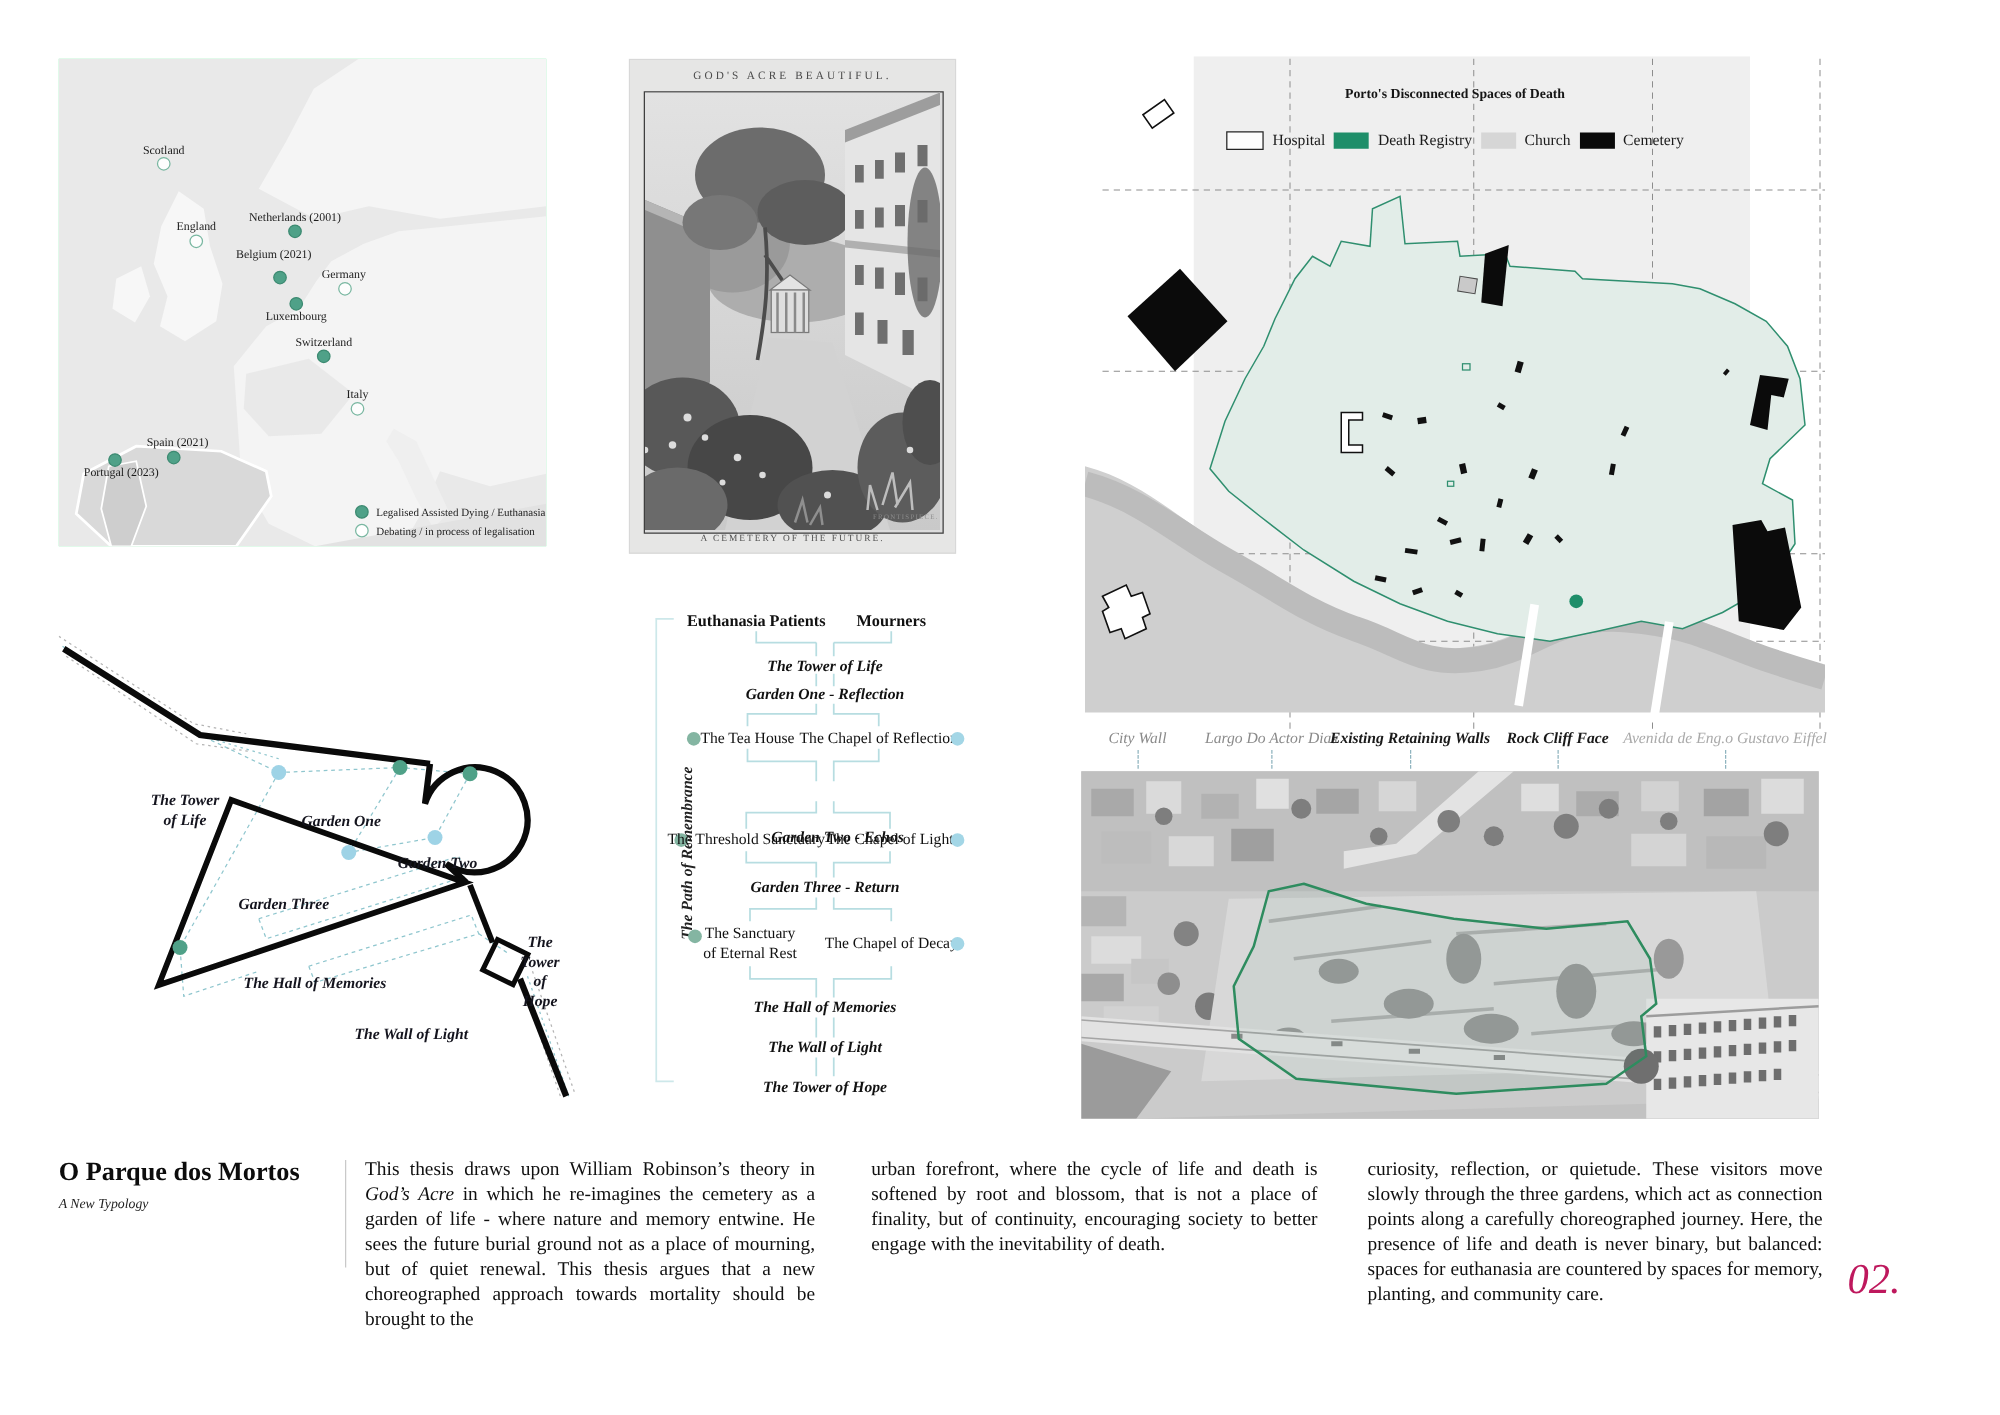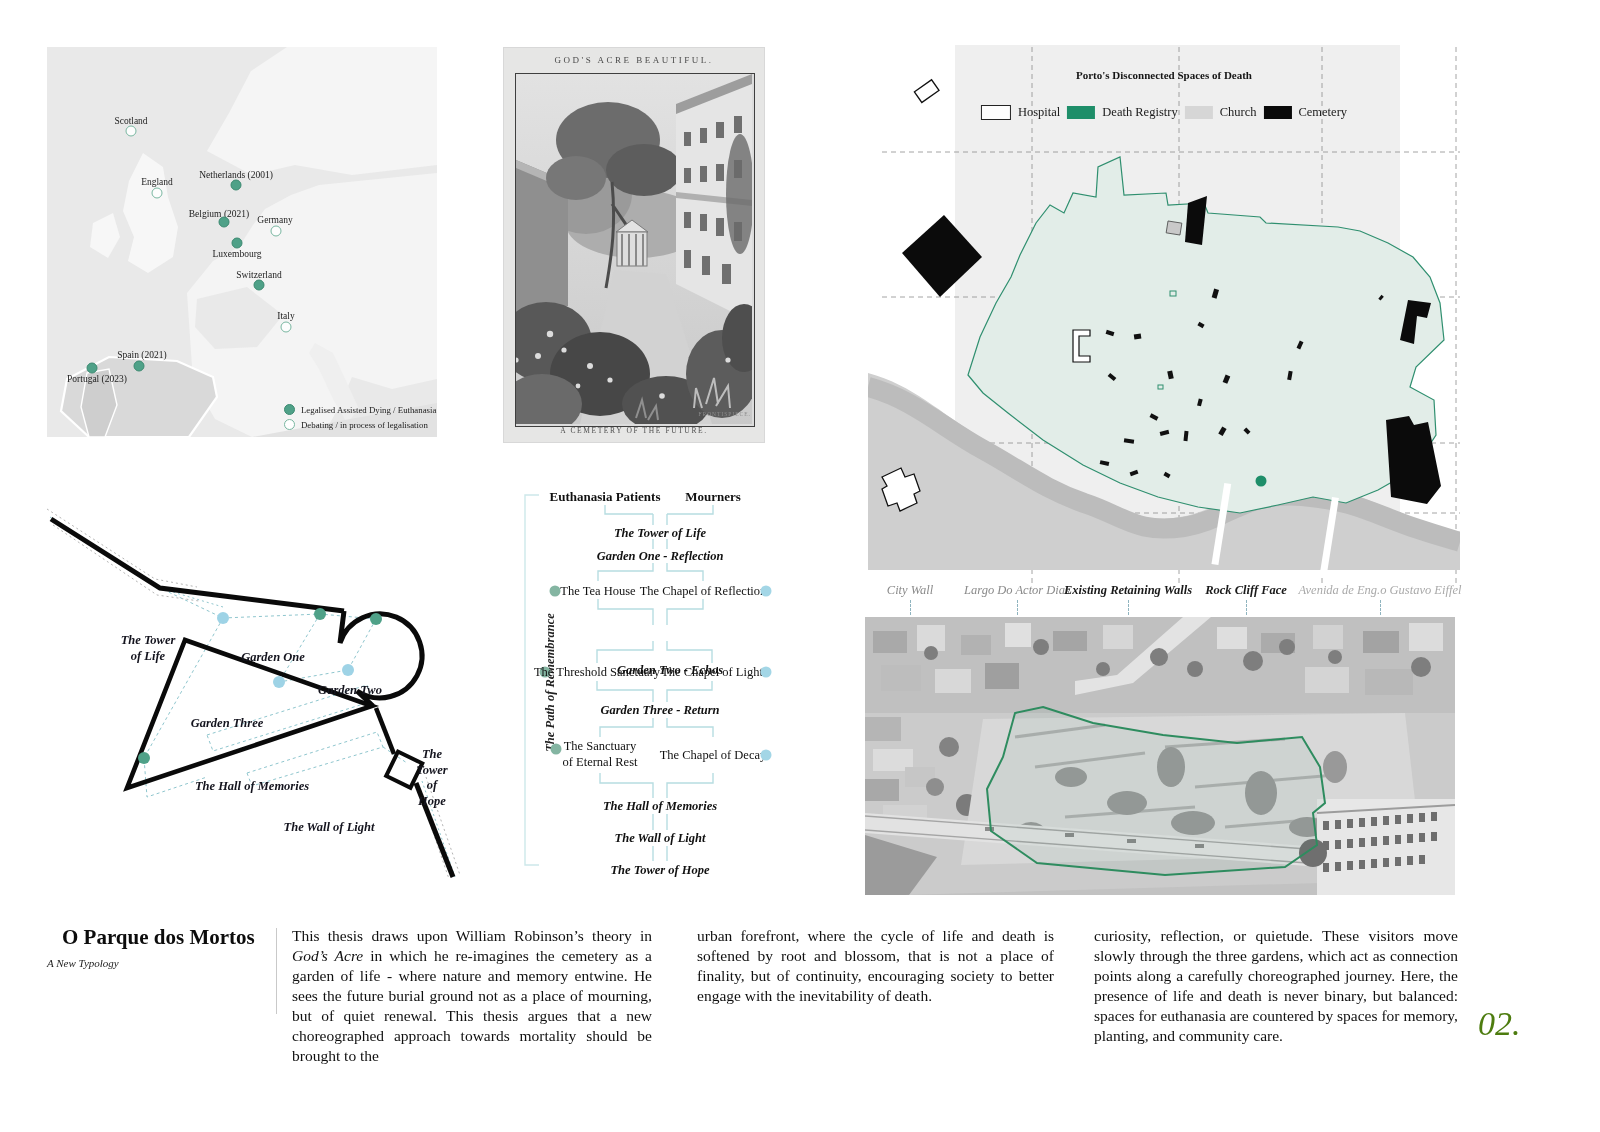--- a/index.html
+++ b/index.html
@@ -49,27 +49,27 @@
   .flow-axis{position:absolute;left:-14px;top:188px;transform:rotate(-90deg);transform-origin:center;
              font-size:12.5px;font-weight:bold;font-style:italic;color:#222;white-space:nowrap;}
   
   .ph-label{position:absolute;top:583px;transform:translateX(-50%);font-size:12.5px;font-style:italic;white-space:nowrap;}
   .ph-muted{color:#8a8a8a;}
   .ph-bold{color:#1a1a1a;font-weight:bold;}
   .ph-light{color:#a9a9a9;}
   .ph-tick{position:absolute;top:600px;height:15px;width:0;border-left:1px dashed #8fb4bf;}
   .photo{left:865px;top:617px;width:590px;height:278px;background:#cbcbcb;}
   
-  .tb-title{left:62px;top:925px;font-size:21px;font-weight:bold;color:#0c0c0c;white-space:nowrap;text-align:center;}
+  .tb-title{left:47px;top:925px;font-size:21px;font-weight:bold;color:#0c0c0c;white-space:nowrap;text-align:center;}
   .tb-sub{left:47px;top:957px;font-size:11px;font-style:italic;color:#222;}
   .tb-rule{left:276px;top:928px;width:1px;height:86px;background:#c9c9c9;}
   .col{position:absolute;top:926px;font-size:15.5px;line-height:20px;text-align:justify;color:#101010;}
   .col p{margin:0;}
   .col p + p{margin-top:20px;}
-  .pagenum{left:1478px;top:1005px;font-size:34px;font-style:italic;color:#4d7c0f;}
+  .pagenum{left:1478px;top:1005px;font-size:34px;font-style:italic;color:#be185d;}
 </style>
 </head>
 <body>
 
 <div class="board">
 
   <div class="abs europe">
     <svg width="390" height="390" viewBox="0 0 390 390" style="position:absolute;left:0;top:0;">
       <rect x="0" y="0" width="390" height="390" fill="#e9e9e9"></rect>
 
@@ -90,21 +90,21 @@
 
       <polygon points="205,390 390,356 390,390" fill="#e2e2e2"></polygon>
     </svg>
 
     <span class="eu-label" style="left:84px;top:74px;">Scotland</span>
     <span class="dot debating" style="left:84px;top:84px;"></span>
     <span class="eu-label" style="left:110px;top:135px;">England</span>
     <span class="dot debating" style="left:110px;top:146px;"></span>
     <span class="eu-label" style="left:189px;top:128px;">Netherlands (2001)</span>
     <span class="dot legal" style="left:189px;top:138px;"></span>
-    <span class="eu-label" style="left:172px;top:167px;">Belgium (2021)</span>
+    <span class="eu-label" style="left:172px;top:157px;">Belgium (2021)</span>
     <span class="dot legal" style="left:177px;top:175px;"></span>
     <span class="eu-label" style="left:228px;top:173px;">Germany</span>
     <span class="dot debating" style="left:229px;top:184px;"></span>
     <span class="eu-label" style="left:190px;top:207px;">Luxembourg</span>
     <span class="dot legal" style="left:190px;top:196px;"></span>
     <span class="eu-label" style="left:212px;top:228px;">Switzerland</span>
     <span class="dot legal" style="left:212px;top:238px;"></span>
     <span class="eu-label" style="left:239px;top:269px;">Italy</span>
     <span class="dot debating" style="left:239px;top:280px;"></span>
     <span class="eu-label" style="left:95px;top:308px;">Spain (2021)</span>

